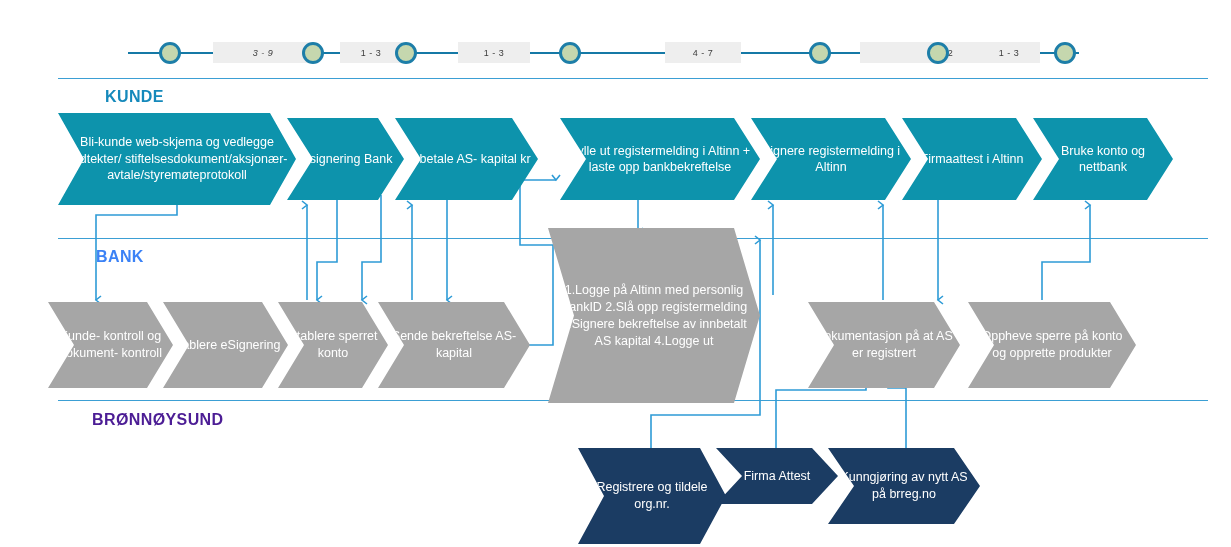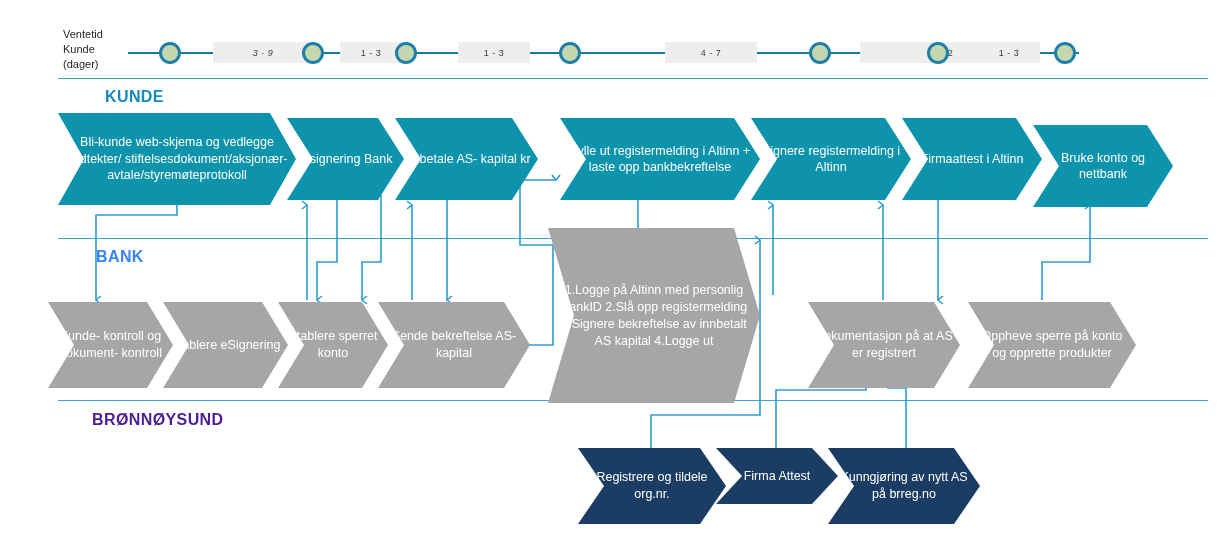--- a/index.html
+++ b/index.html
@@ -35,31 +35,26 @@
   .t-bronn{font-size:12.5px;line-height:17px;}
 
   
   #wires{position:absolute;left:0;top:0;width:1231px;height:547px;pointer-events:none;}
 </style>
 </head>
 <body>
 
 <div id="stage">
 
-  <div class="tl-label">
-    <div>Ventetid</div>
-    <div>Kunde</div>
-    <div>(dager)</div>
-  </div>
   <div id="timeline-layer">
       <div class="tl-line" style="width: 951px;"></div>
       <div class="tl-chip" style="left: 213px; width: 100px; font-style: italic;">3 - 9</div>
       <div class="tl-chip" style="left: 340px; width: 62px;">1 - 3</div>
       <div class="tl-chip" style="left: 458px; width: 72px;">1 - 3</div>
-      <div class="tl-chip" style="left: 665px; width: 92px;">4 - 7</div>
+      <div class="tl-chip" style="left: 665px; width: 76px;">4 - 7</div>
       <div class="tl-chip" style="left: 860px; width: 70px; padding-left: 48px;">1 - 2</div>
       <div class="tl-chip" style="left: 978px; width: 62px;">1 - 3</div>
       <div class="tl-node" style="left: 159px;"></div>
       <div class="tl-node" style="left: 302px;"></div>
       <div class="tl-node" style="left: 395px;"></div>
       <div class="tl-node" style="left: 559px;"></div>
       <div class="tl-node" style="left: 809px;"></div>
       <div class="tl-node" style="left: 927px;"></div>
       <div class="tl-node" style="left: 1054px;"></div>
     </div>
@@ -124,21 +119,21 @@
       </div>
       <div class="chev teal" style="left: 560px; width: 200px; height: 82px; top: 118px;">
         <span class="t-kunde">Fylle ut registermelding  i Altinn + laste opp bankbekreftelse</span>
       </div>
       <div class="chev teal" style="left: 751px; width: 160px; height: 82px; top: 118px;">
         <span class="t-kunde">Signere registermelding i Altinn</span>
       </div>
       <div class="chev teal" style="left: 902px; width: 140px; height: 82px; top: 118px;">
         <span class="t-kunde">Firmaattest i Altinn</span>
       </div>
-      <div class="chev teal" style="left: 1033px; width: 140px; height: 82px; top: 118px; margin-top: 7px;">
+      <div class="chev teal" style="left: 1033px; width: 140px; height: 82px; top: 118px;">
         <span class="t-kunde">Bruke konto og nettbank</span>
       </div>
     </div>
   <div id="bank-layer">
       <div class="chev gray first" style="left: 48px; width: 125px; height: 86px; top: 302px;">
         <span class="t-bank">Kunde- kontroll og dokument- kontroll</span>
       </div>
       <div class="chev gray" style="left: 163px; width: 125px; height: 86px; top: 302px;">
         <span class="t-bank">Etablere eSignering</span>
       </div>
@@ -152,21 +147,21 @@
         <span class="t-bank">1.Logge på Altinn med personlig BankID 2.Slå opp registermelding 3.Signere bekreftelse av innbetalt AS kapital 4.Logge ut</span>
       </div>
       <div class="chev gray" style="left: 808px; width: 152px; height: 86px; top: 302px;">
         <span class="t-bank">Dokumentasjon på at AS er registrert</span>
       </div>
       <div class="chev gray" style="left: 968px; width: 168px; height: 86px; top: 302px;">
         <span class="t-bank">Oppheve sperre på konto og opprette produkter</span>
       </div>
     </div>
   <div id="bronn-layer">
-      <div class="chev navy first" style="left: 578px; width: 148px; height: 76px; top: 448px; text-align: center;">
+      <div class="chev navy first" style="left: 578px; width: 148px; height: 96px; top: 448px; text-align: center;">
         <span class="t-bronn">Registrere og tildele org.nr.</span>
       </div>
       <div class="chev navy" style="left: 716px; width: 122px; height: 56px; top: 448px; align-items: center;">
         <span class="t-bronn">Firma Attest</span>
       </div>
       <div class="chev navy" style="left: 828px; width: 152px; height: 76px; top: 448px;">
         <span class="t-bronn">Kunngjøring av nytt AS på brreg.no</span>
       </div>
     </div>
 

